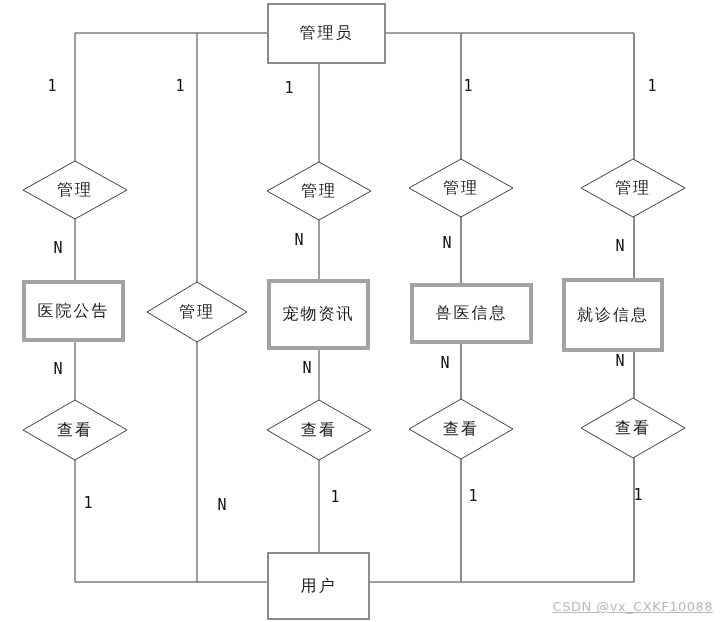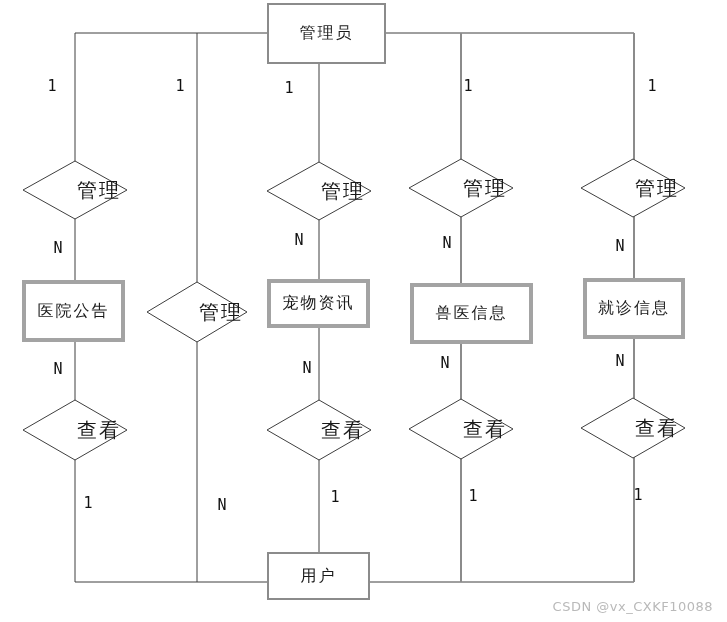--- a/index.html
+++ b/index.html
@@ -29,43 +29,43 @@
     color: #1a1a1a;
     letter-spacing: 2px;
   }
   .entity-major {
     border: 2px solid #8b8b8b;
   }
   .dlabel {
     position: absolute;
     z-index: 3;
     transform: translate(-50%, -50%);
-    font-size: 20px;
+    font-size: 16px;
     color: #1a1a1a;
     letter-spacing: 2px;
     white-space: nowrap;
-    margin-left: 24px;
   }
   .card {
     position: absolute;
     z-index: 3;
     transform: translate(-50%, -50%);
     font-family: "DejaVu Sans Mono", monospace;
     font-size: 15px;
     color: #111111;
     white-space: nowrap;
   }
   .watermark {
     position: absolute;
     z-index: 3;
     right: 14px;
     top: 599px;
     font-size: 13px;
     color: #b9b9b9;
     letter-spacing: 0.5px;
+    text-decoration: underline;
   }
 </style>
 </head>
 <body>
 
 <div class="canvas">
 
   <svg class="lines-layer" width="727" height="622" viewBox="0 0 727 622">
 
     <g stroke="#3f3f3f" stroke-width="1" fill="none">
@@ -90,25 +90,25 @@
       <polygon points="461,159 513,188 461,217 409,188"></polygon>
       <polygon points="633,159 685,188 633,217 581,188"></polygon>
       <polygon points="75,400 127,430 75,460 23,430"></polygon>
       <polygon points="319,400 371,430 319,460 267,430"></polygon>
       <polygon points="461,399 513,429 461,459 409,429"></polygon>
       <polygon points="633,398 685,428 633,458 581,428"></polygon>
     </g>
   </svg>
 
   <div class="entity entity-major" style="left:267px;top:3px;width:119px;height:61px">管理员</div>
-  <div class="entity entity-major" style="left:267px;top:552px;width:103px;height:48px">用户</div>
+  <div class="entity entity-major" style="left:267px;top:552px;width:103px;height:68px">用户</div>
   <div class="entity" style="left:22px;top:280px;width:103px;height:62px">医院公告</div>
-  <div class="entity" style="left:267px;top:279px;width:103px;height:49px">宠物资讯</div>
+  <div class="entity" style="left:267px;top:279px;width:103px;height:71px">宠物资讯</div>
   <div class="entity" style="left:410px;top:283px;width:123px;height:61px">兽医信息</div>
-  <div class="entity" style="left:583px;top:278px;width:102px;height:61px">就诊信息</div>
+  <div class="entity" style="left:562px;top:278px;width:102px;height:74px">就诊信息</div>
 
   <span class="dlabel" style="left:75px;top:190px">管理</span>
   <span class="dlabel" style="left:197px;top:312px">管理</span>
   <span class="dlabel" style="left:319px;top:191px">管理</span>
   <span class="dlabel" style="left:461px;top:188px">管理</span>
   <span class="dlabel" style="left:633px;top:188px">管理</span>
   <span class="dlabel" style="left:75px;top:430px">查看</span>
   <span class="dlabel" style="left:319px;top:430px">查看</span>
   <span class="dlabel" style="left:461px;top:429px">查看</span>
   <span class="dlabel" style="left:633px;top:428px">查看</span>

